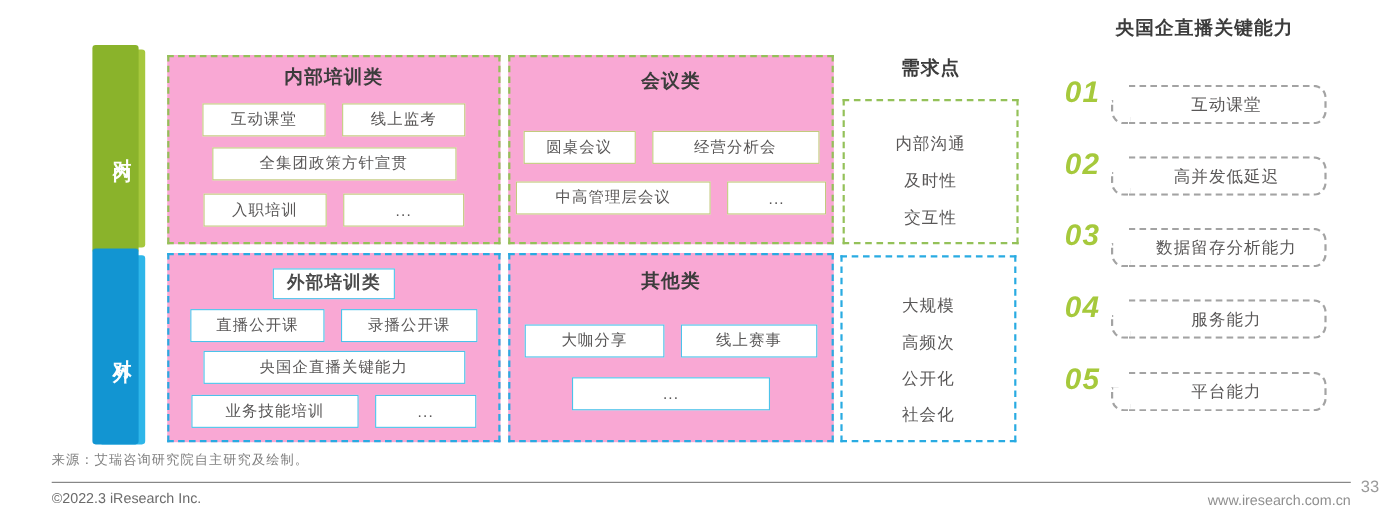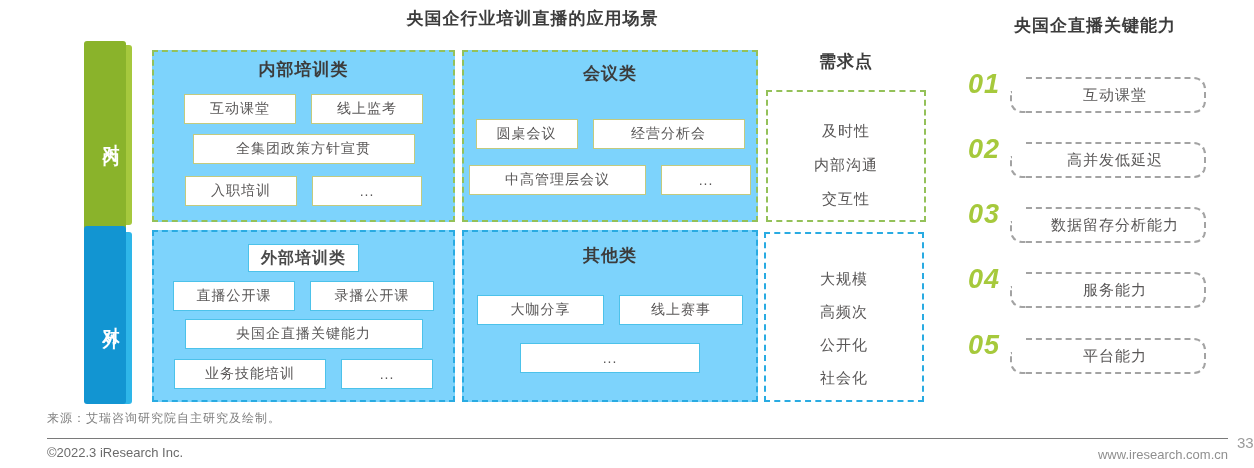--- a/index.html
+++ b/index.html
@@ -18,21 +18,21 @@
   .tab::before { content:""; position:absolute; left:-6px; top:-4px; width:100%; height:calc(100% + 9px);
     border-radius:3px; z-index:-1; }
   .tab-green { top:45px; height:180px; background:#a6c83d; }
   .tab-green::before { background:#8ab32b; }
   .tab-blue { top:232px; height:172px; background:#2eb6e9; }
   .tab-blue::before { background:#1295d2; top:-6px; height:calc(100% + 6px); }
   .tab-text { writing-mode:vertical-rl; text-orientation:upright; color:#fff;
     font-size:17px; font-weight:bold; letter-spacing:5px; }
 
   
-  .panel { position:absolute; display:flex; flex-direction:column; align-items:center; background:#7dd3fc; }
+  .panel { position:absolute; display:flex; flex-direction:column; align-items:center; background:#f9a8d4; }
   .panel-green { border:2px dashed #94c159; }
   .panel-blue { border:2px dashed #29abe2; }
   .p-int-training { left:152px; top:50px; width:303px; height:172px; }
   .p-meetings { left:462px; top:50px; width:296px; height:172px; }
   .p-ext-training { left:152px; top:230px; width:303px; height:172px; }
   .p-others { left:462px; top:230px; width:296px; height:172px; }
 
   .panel-title { font-size:17px; font-weight:bold; color:#3c3c3c; line-height:24px; letter-spacing:1px; }
   .panel-title-boxed { font-size:16px; font-weight:bold; color:#4a4a4a; line-height:20px; letter-spacing:1px;
     border:1px solid #4cc2ea; padding:3px 12px; background:#fff; }
@@ -95,21 +95,20 @@
   .footer-copyright { position:absolute; left:47px; top:445px; font-size:13px; color:#6b6b6b; }
   .footer-website { position:absolute; left:1048px; top:447px; width:180px; text-align:right;
     font-size:13px; color:#8f8f8f; }
   .page-number { position:absolute; left:1237px; top:434px; font-size:15px; color:#9b9b9b; }
 </style>
 </head>
 <body>
 
 <div class="canvas">
 
-  <div class="main-title">央国企行业培训直播的应用场景</div>
   <div class="right-title">央国企直播关键能力</div>
 
   <div class="tab tab-green">
     <span class="tab-text">对内</span>
   </div>
   <div class="tab tab-blue">
     <span class="tab-text">对外</span>
   </div>
 
   <div class="panel panel-green p-int-training">
@@ -134,22 +133,22 @@
       <div class="item item-g w152">经营分析会</div>
     </div>
     <div class="row r2">
       <div class="item item-g w177">中高管理层会议</div>
       <div class="item item-g w90">...</div>
     </div>
   </div>
 
   <div class="demand-label">需求点</div>
   <div class="demand-box demand-int">
+    <div>内部沟通</div>
     <div>及时性</div>
-    <div>内部沟通</div>
     <div>交互性</div>
   </div>
 
   <div class="panel panel-blue p-ext-training">
     <div class="panel-title-boxed">外部培训类</div>
     <div class="row r1">
       <div class="item item-b w122">直播公开课</div>
       <div class="item item-b w124">录播公开课</div>
     </div>
     <div class="row r2">

